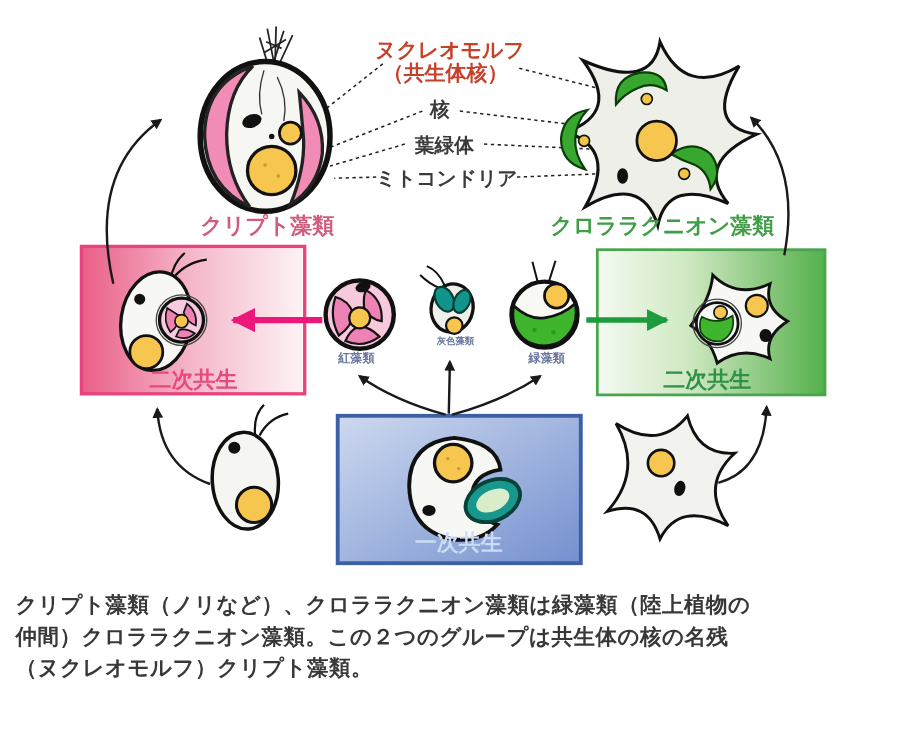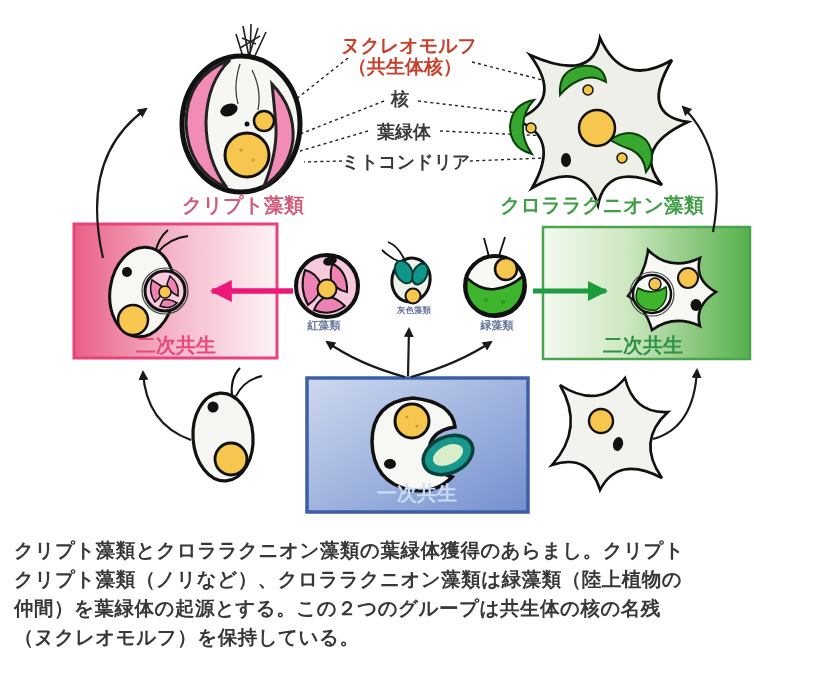--- a/index.html
+++ b/index.html
@@ -198,17 +198,16 @@
   <text class="tiny-label" x="324" y="329" font-size="11" text-anchor="middle">紅藻類</text>
   <text class="tiny-label" x="414" y="313" font-size="8.5" text-anchor="middle">灰色藻類</text>
   <text class="tiny-label" x="497" y="329" font-size="11" text-anchor="middle">緑藻類</text>
 
   <text class="box-label" x="176" y="352" fill="#e8497d" text-anchor="middle">二次共生</text>
   <text class="box-label" x="643" y="352" fill="#2f9148" text-anchor="middle">二次共生</text>
   <text class="box-label" x="417" y="500" fill="#ccdcf4" text-anchor="middle">一次共生</text>
 </svg>
 
 <div id="caption">
-  <div class="cap-line">クリプト藻類とクロララクニオン藻類の葉緑体獲得のあらまし。クリプト</div>
   <div class="cap-line">クリプト藻類（ノリなど）、クロララクニオン藻類は緑藻類（陸上植物の</div>
-  <div class="cap-line">仲間）を葉緑体の起源とする。この２つのグループは共生体の核の名残</div>
-  <div class="cap-line">（ヌクレオモルフ）を保持している。</div>
+  <div class="cap-line">仲間）クロララクニオン藻類。この２つのグループは共生体の核の名残</div>
+  <div class="cap-line">（ヌクレオモルフ）クリプト藻類。</div>
 </div>
 
 </body></html>

